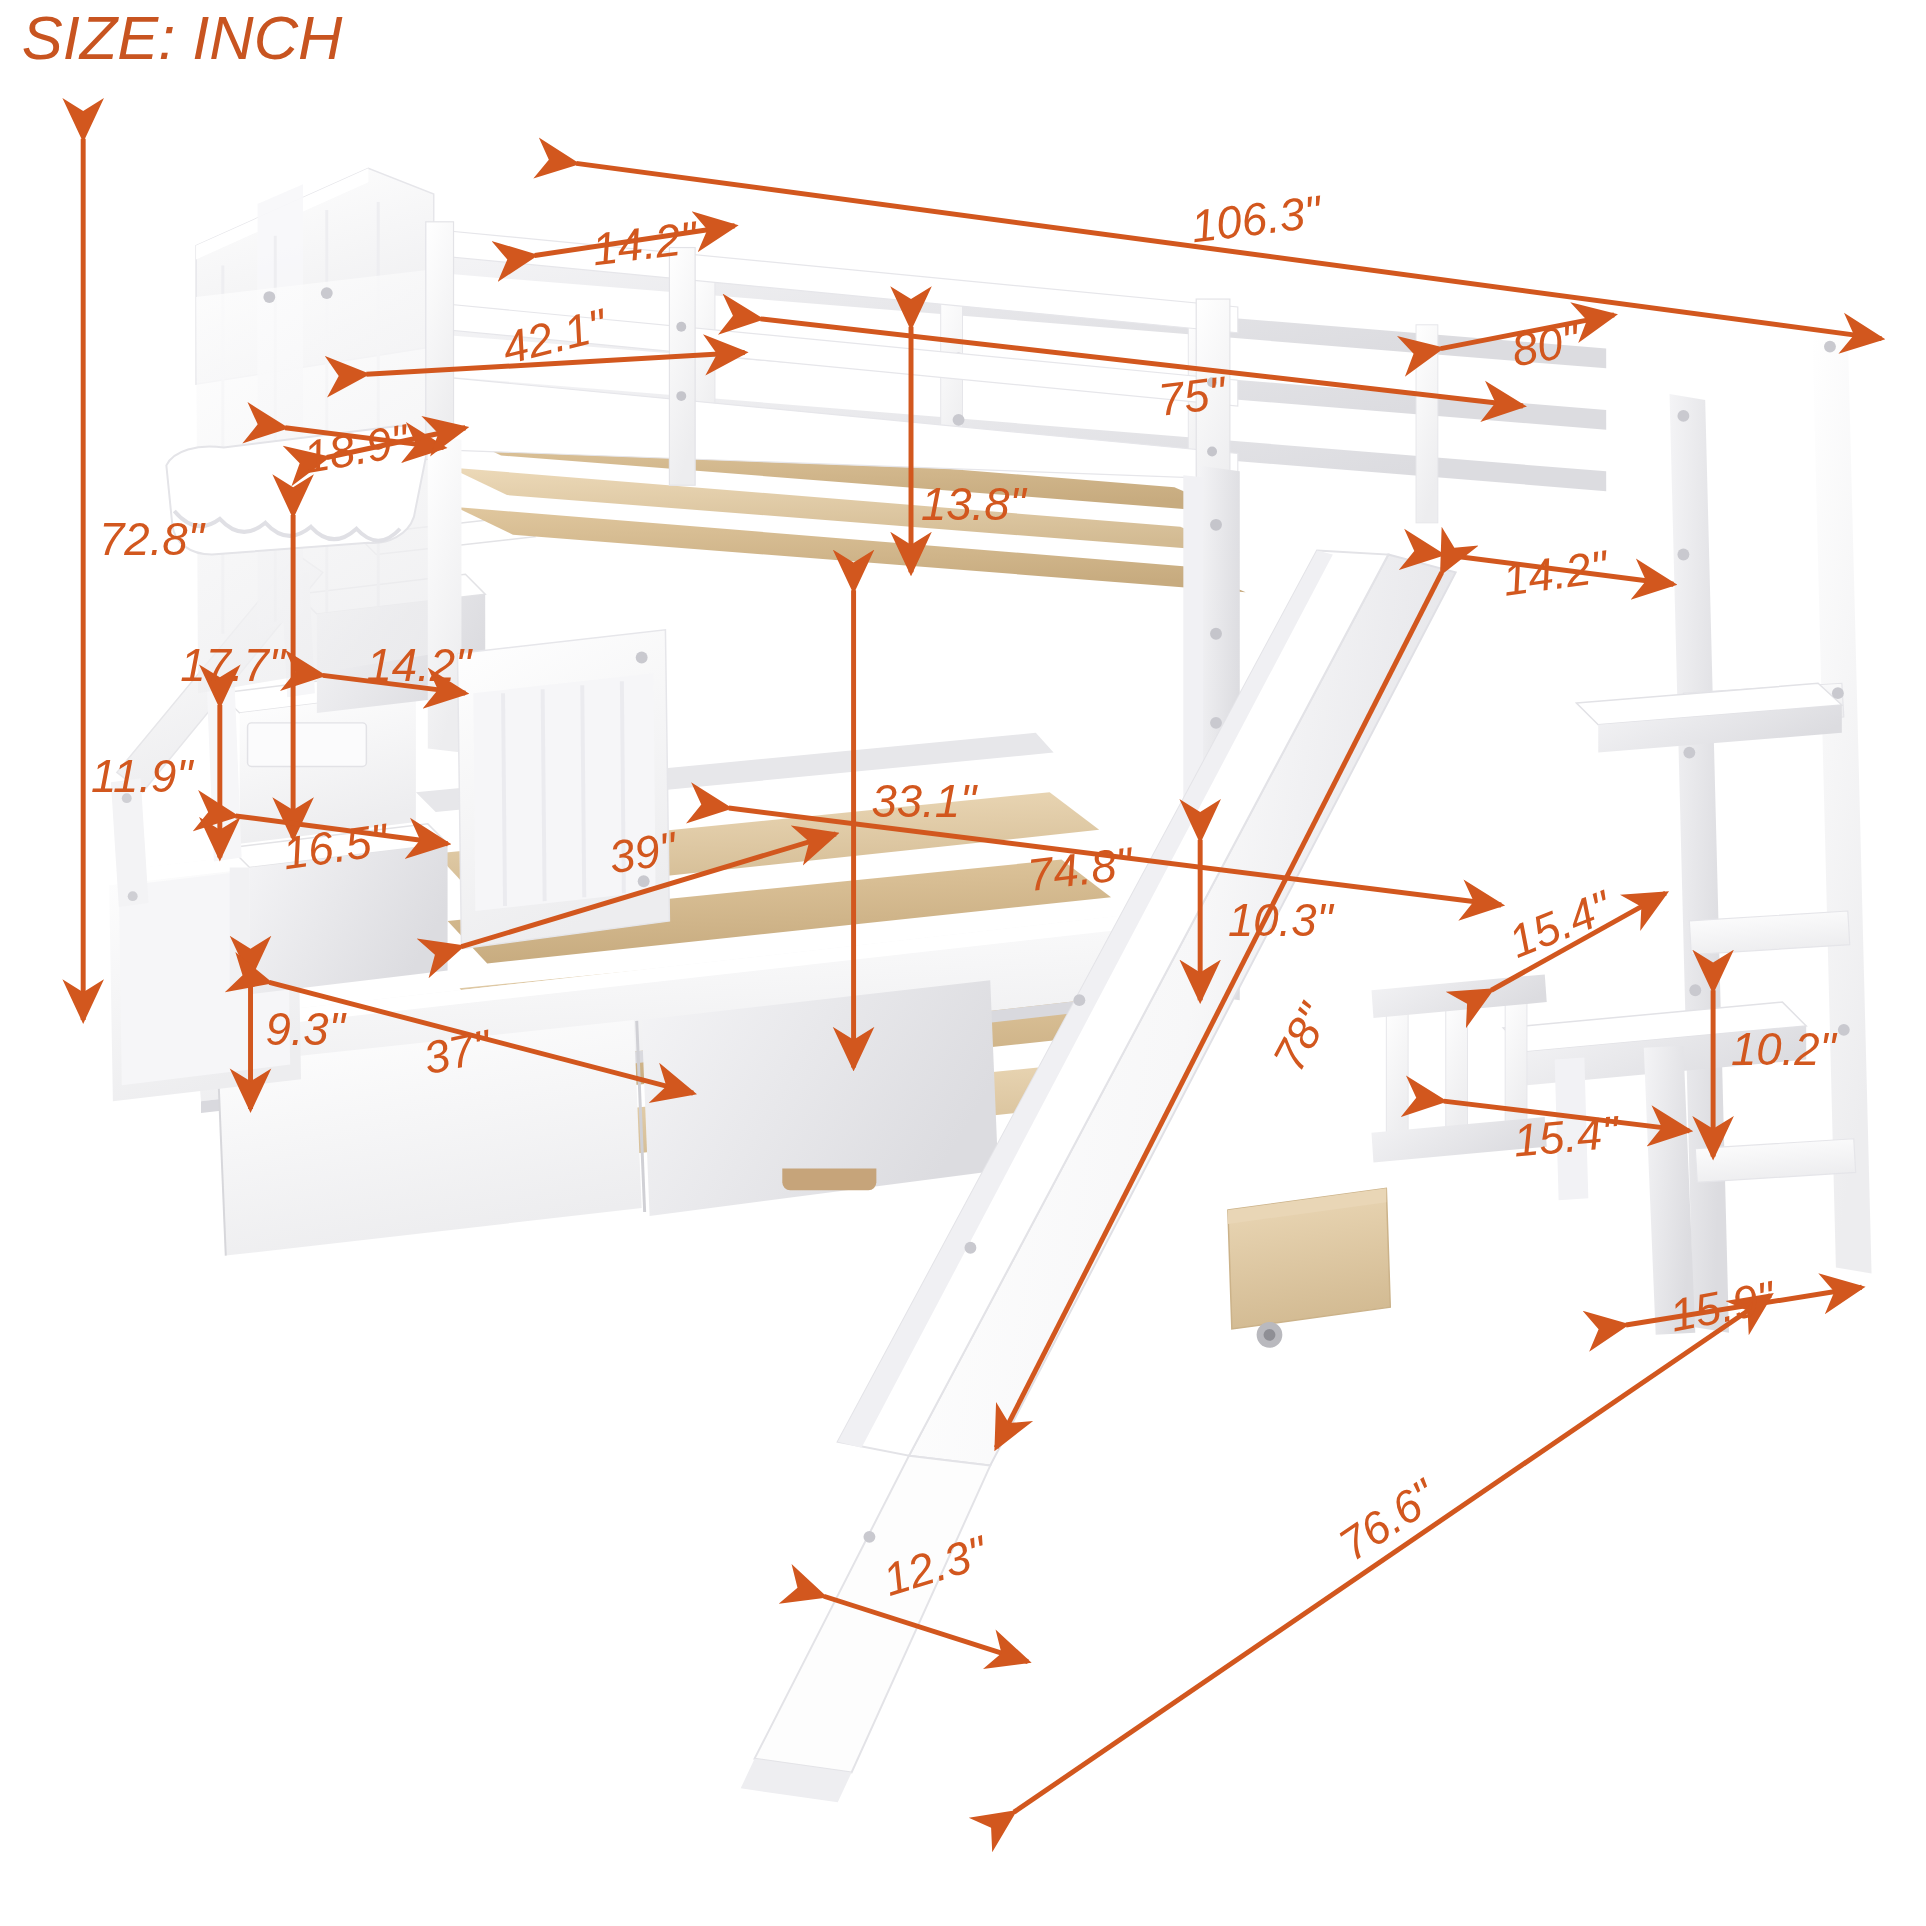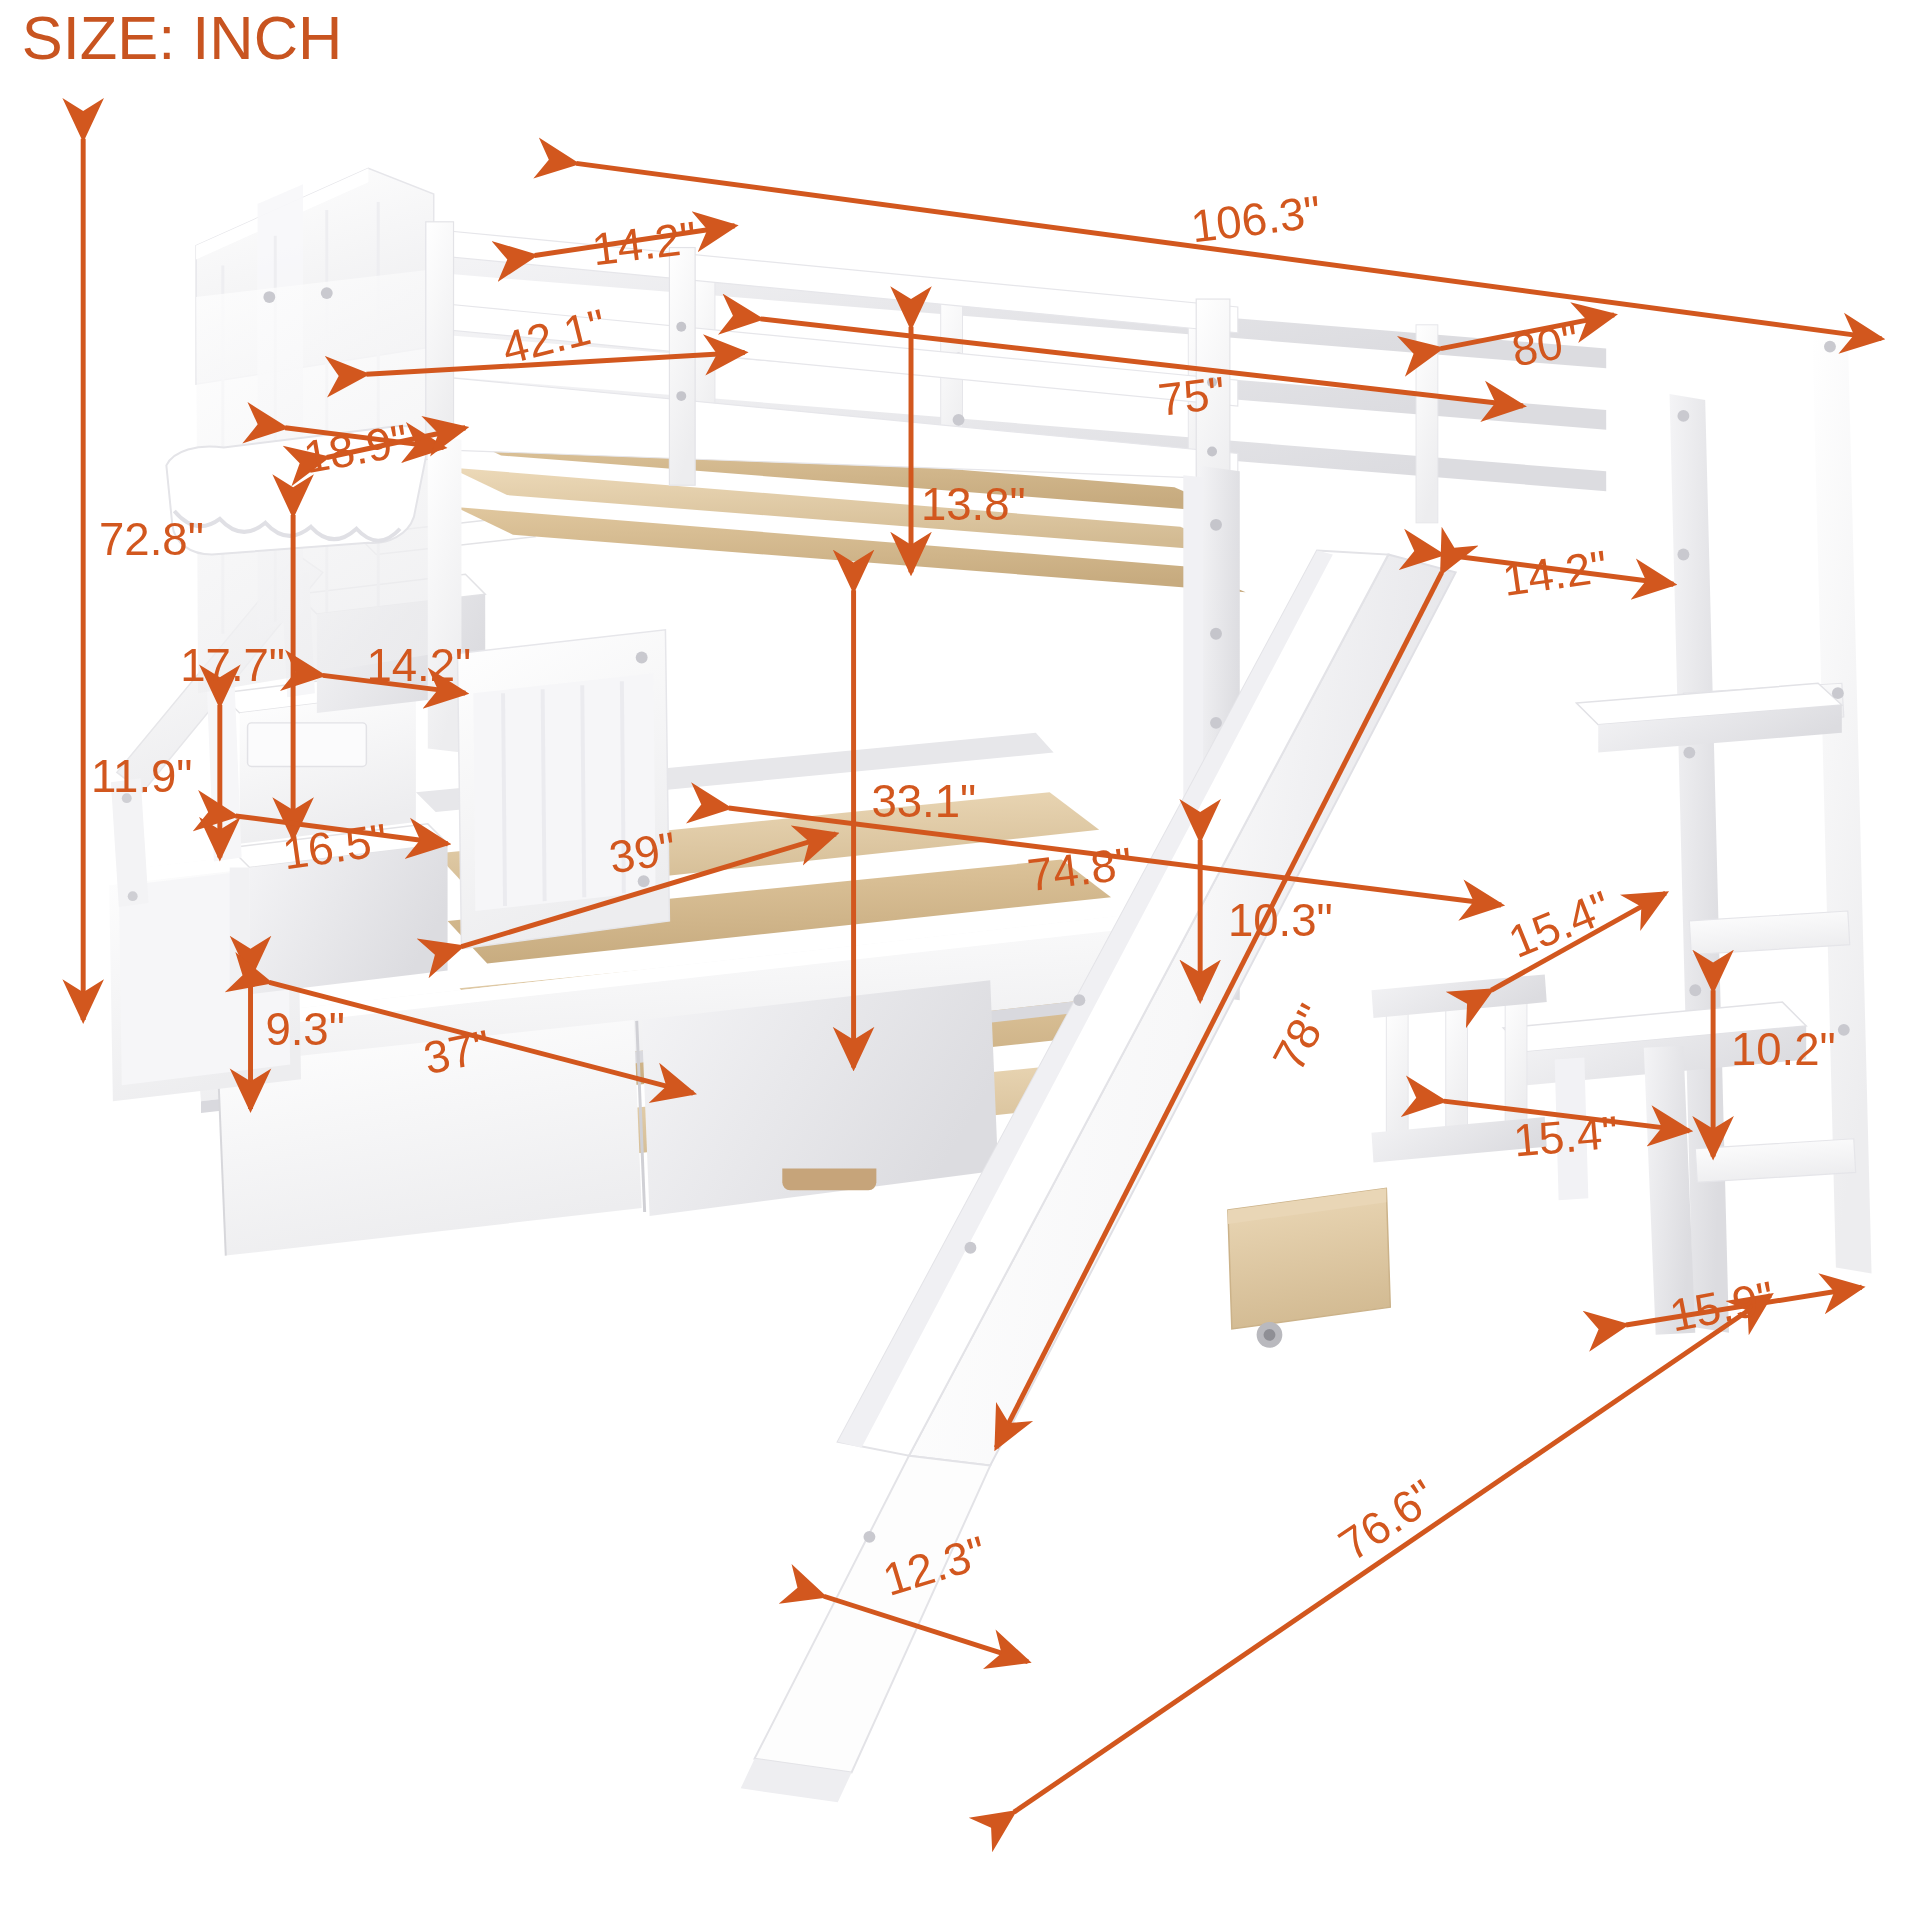--- a/index.html
+++ b/index.html
@@ -1,18 +1,18 @@
 <!DOCTYPE html>
 <html><head>
 <meta charset="utf-8">
 <style>
   html,body{margin:0;padding:0;background:#ffffff;}
   body{width:1927px;height:1927px;overflow:hidden;
        font-family:"Liberation Sans", sans-serif;}
-  #stage{position:relative;width:1927px;height:1927px;background:#fff;}
+  #stage{position:relative;width:1927px;height:1927px;background:#fff;font-style:italic;}
   #stage svg{position:absolute;top:0;left:0;width:1927px;height:1927px;}
   .dimlabel{fill:#d2571e;font-family:"Liberation Sans",sans-serif;font-weight:400;}
   .title{fill:#c85420;font-family:"Liberation Sans",sans-serif;font-size:62px;}
 </style>
 </head>
 <body>
 
 <div id="stage">
   <svg viewBox="0 0 1946 1946" xmlns="http://www.w3.org/2000/svg">
     <defs>

